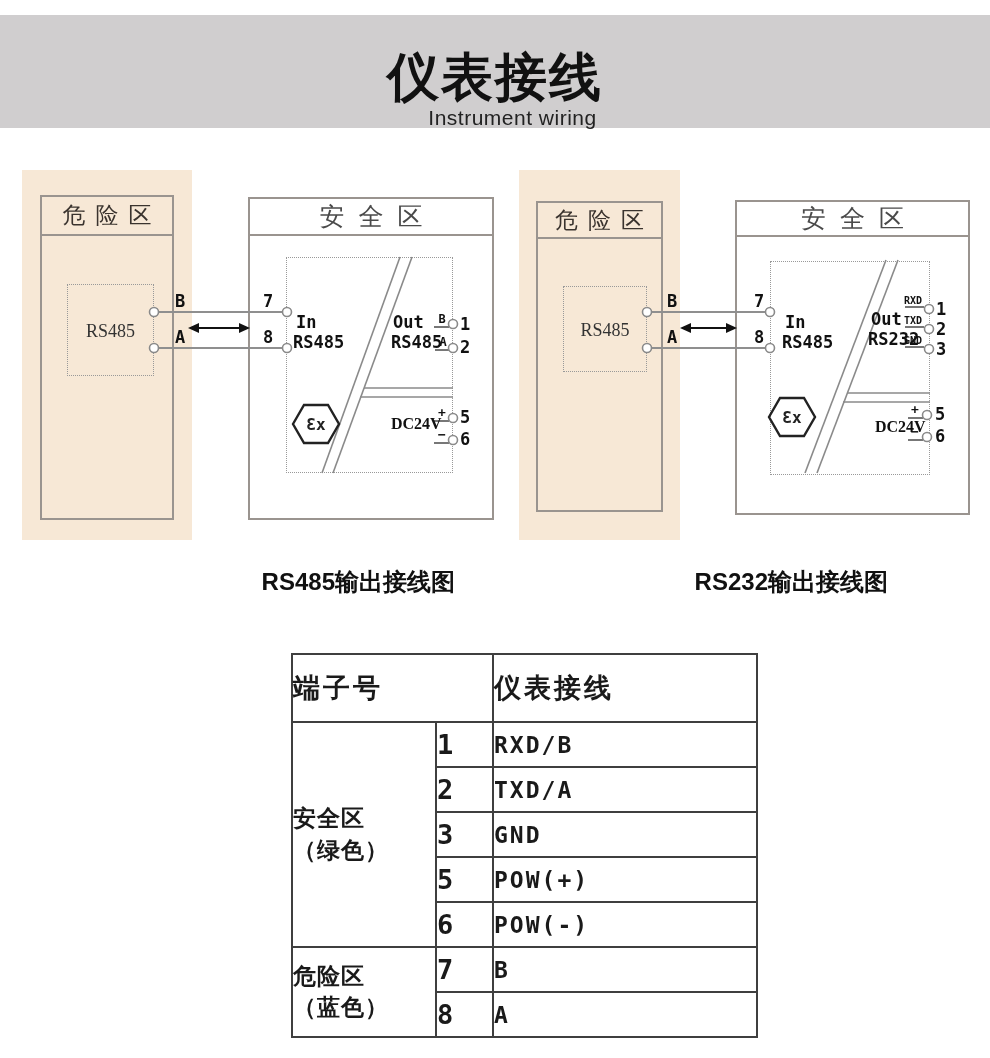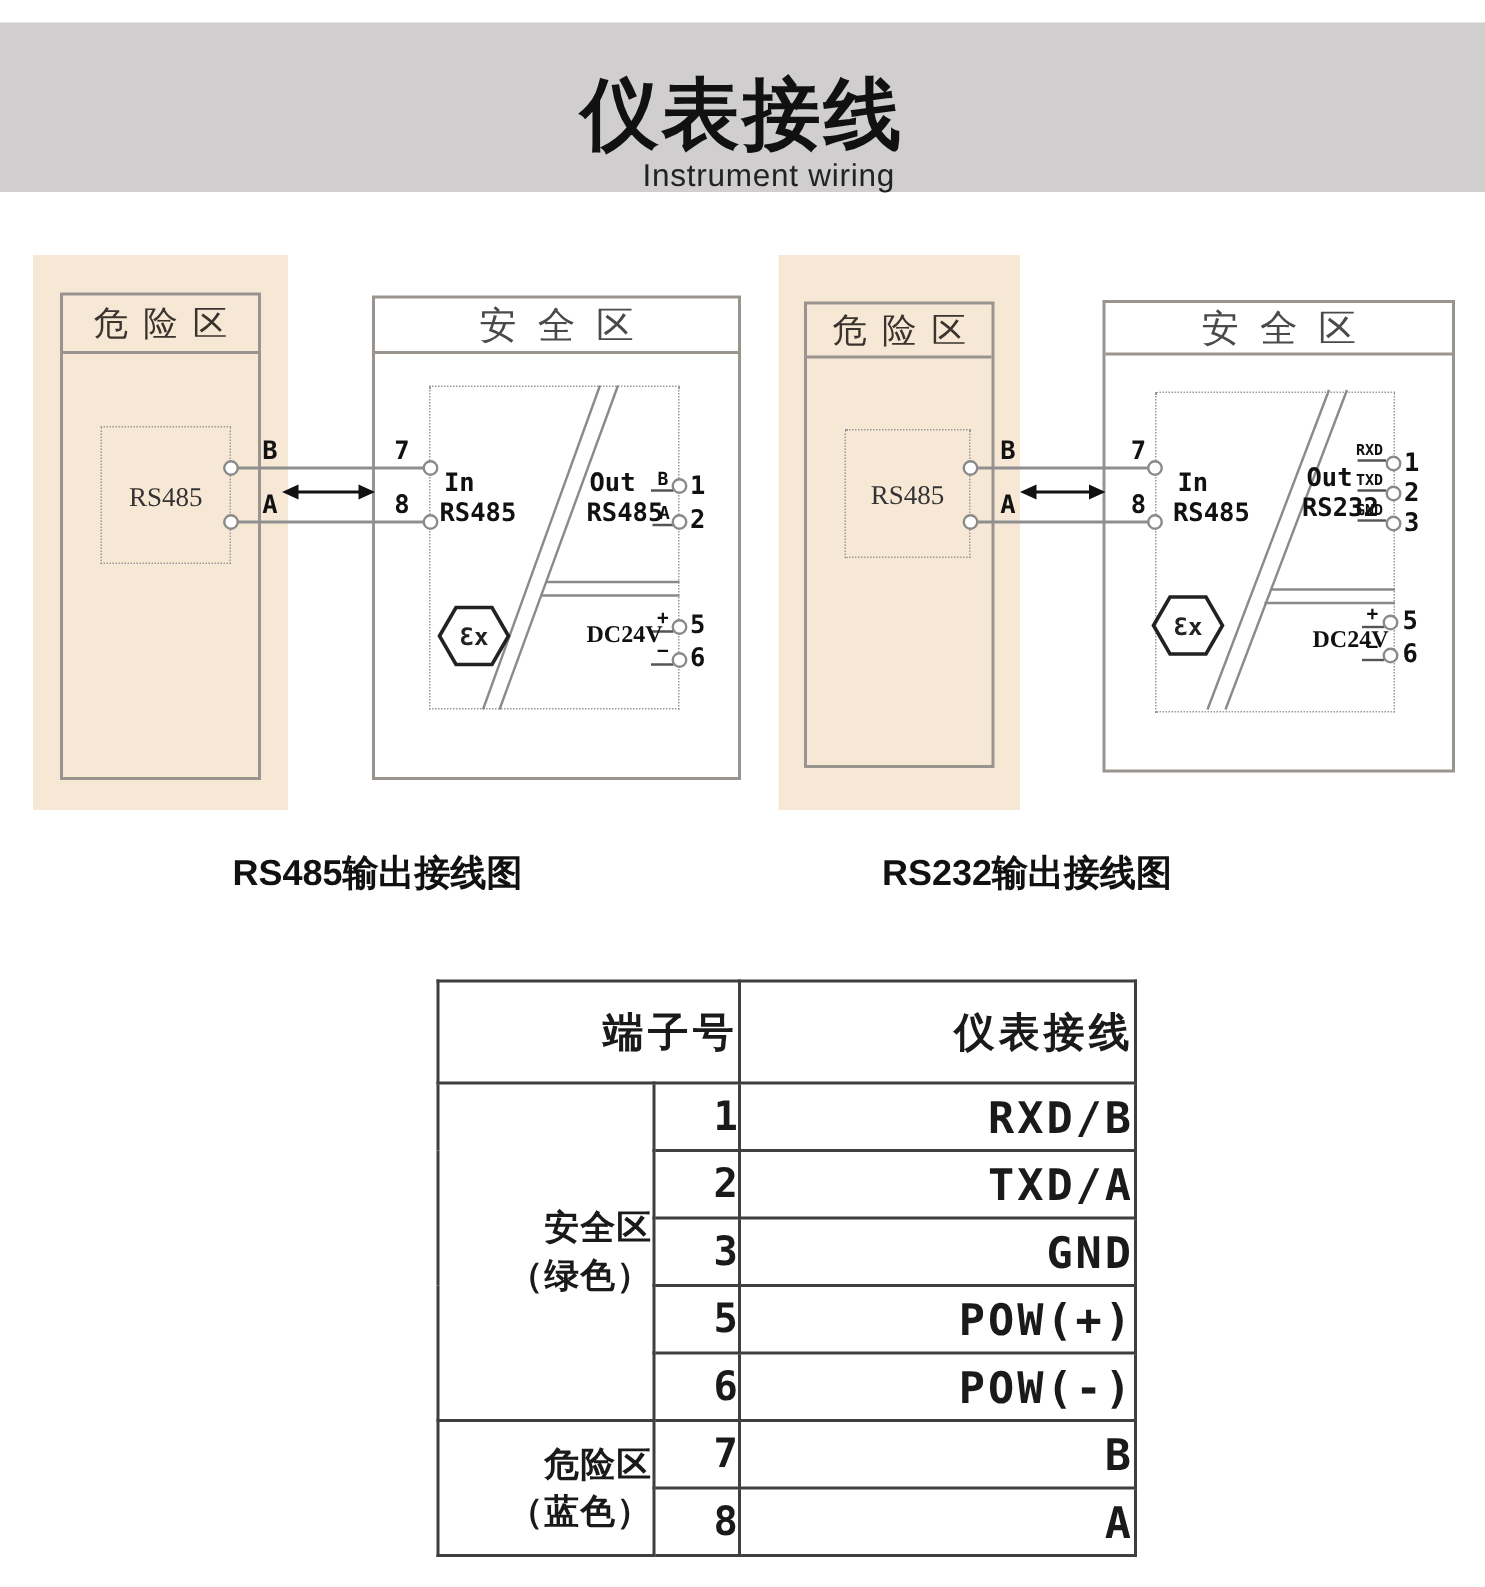--- a/index.html
+++ b/index.html
@@ -32,35 +32,35 @@
   .rs-label{position:absolute;width:100%;text-align:center;
             font-family:"Liberation Serif","DejaVu Serif",serif;font-size:18px;color:#333;}
   svg.layer{position:absolute;left:0;top:0;pointer-events:none;}
   .lbl{position:absolute;color:#111;line-height:1;white-space:nowrap;}
   .m17{font-family:"DejaVu Sans Mono",monospace;font-weight:bold;font-size:17px;}
   .m16{font-family:Liberation Serif, serif;font-weight:bold;font-size:16px;}
   .s12{font-family:"DejaVu Sans Mono",monospace;font-weight:bold;font-size:12px;}
   .s10{font-family:"DejaVu Sans Mono",monospace;font-weight:bold;font-size:10px;}
   .s13{font-family:"DejaVu Sans Mono",monospace;font-weight:bold;font-size:13px;}
   .ctr{text-align:center;}
-  .caption{position:absolute;top:566px;width:300px;text-align:left;
+  .caption{position:absolute;top:566px;width:300px;text-align:right;
            font-size:24px;font-weight:bold;color:#111;}
   .cap1{left:155px;}
   .cap2{left:588px;}
 
   table.tt{position:absolute;left:291px;top:653px;width:465px;
            border-collapse:collapse;table-layout:fixed;}
   table.tt td,table.tt th{border:2px solid var(--border_dark);padding:0;
-           text-align:right;vertical-align:middle;background:#fff;}
+           text-align:left;vertical-align:middle;background:#fff;}
   .tt .hrow{height:68px;font-size:27px;font-weight:bold;letter-spacing:3px;}
   .tt .brow{height:45px;}
   .tt .zone{font-size:23px;font-weight:bold;line-height:1.35;white-space:pre-line;
             letter-spacing:1px;}
   .tt .num{font-family:"DejaVu Sans Mono",monospace;font-weight:bold;font-size:27px;}
-  .tt .desc{font-family:"DejaVu Sans Mono",monospace;font-weight:bold;font-size:29px;
+  .tt .desc{font-family:"DejaVu Sans Mono",monospace;font-weight:bold;font-size:23px;
             letter-spacing:2px;}
 </style>
 </head>
 <body>
 
 <header class="banner">
   <div class="banner-title">仪表接线</div>
   <div class="banner-subtitle">Instrument wiring</div>
 </header>
 

